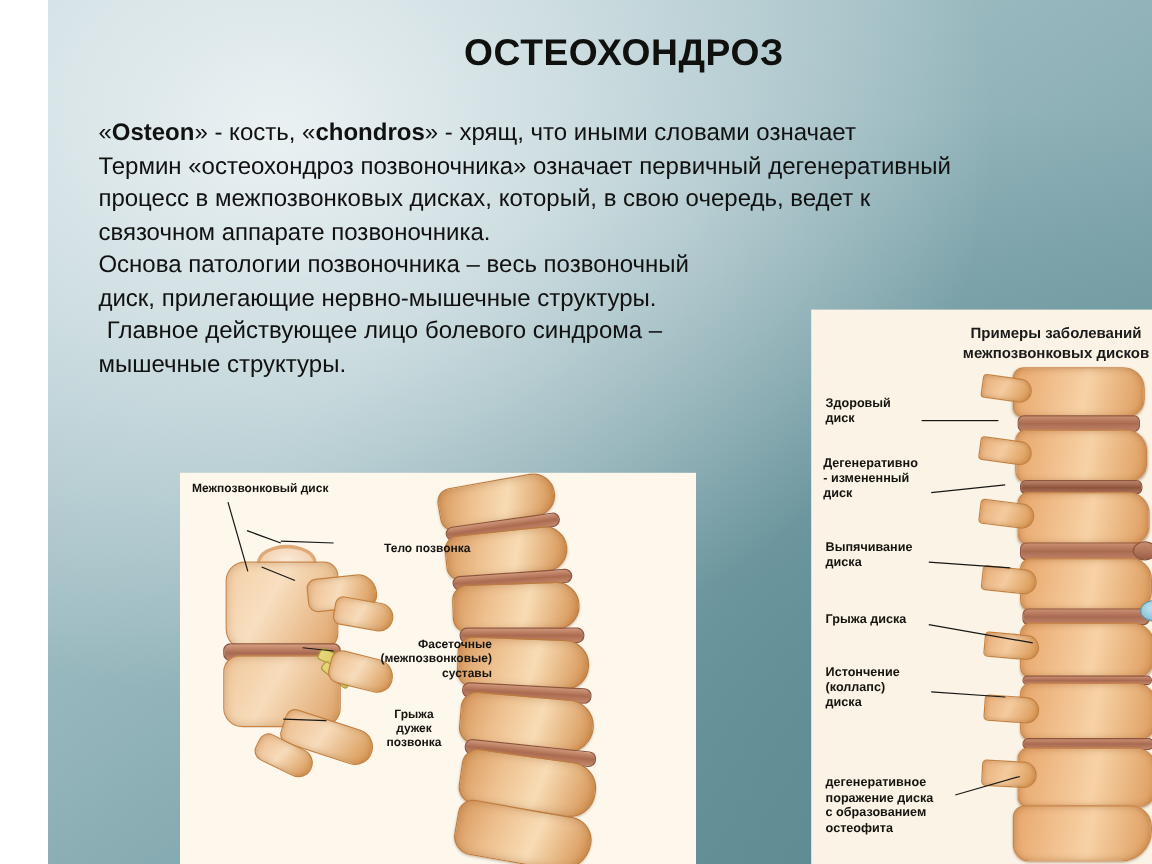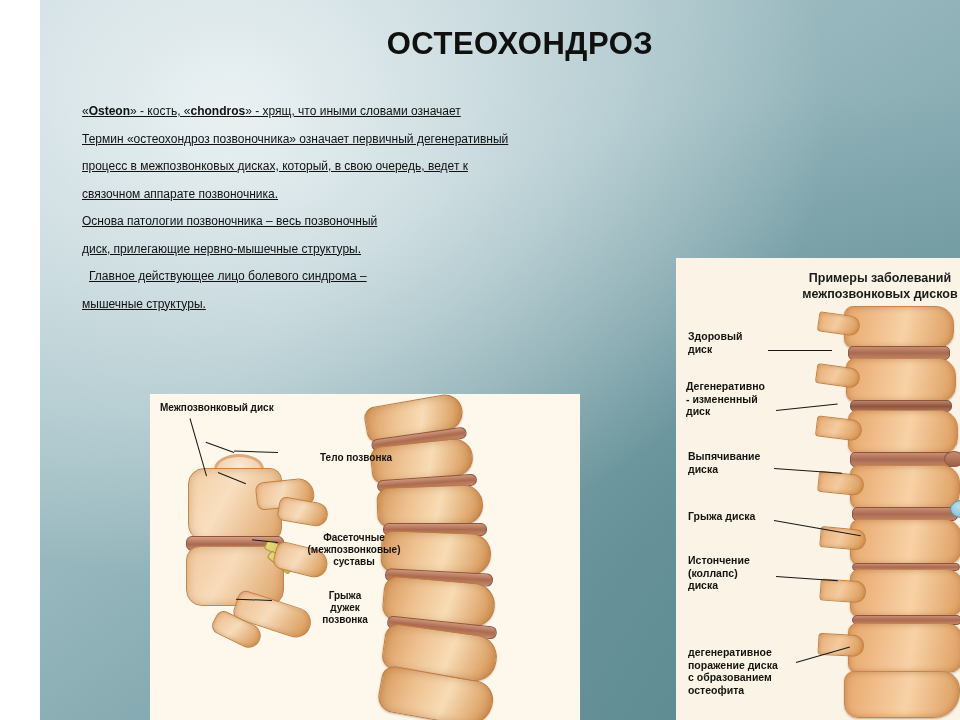--- a/index.html
+++ b/index.html
@@ -32,24 +32,23 @@
     font-size: 31px;
     font-weight: bold;
     color: #10110f;
     letter-spacing: 0.5px;
   }
   .body-text {
     position: absolute;
     left: 42px;
     top: 98px;
     width: 650px;
-    font-size: 12px;
+    font-size: 20px;
     line-height: 27.5px;
     color: #111111;
-    text-decoration: underline;
   }
   .body-text p {
     margin: 0;
     white-space: nowrap;
   }
   .body-text b {
     font-weight: bold;
   }
   .indent-sp {
     padding-left: 7px;
@@ -335,21 +334,21 @@
     </div>
 
     <div class="lbl" style="left:10px; top:8px;">Межпозвонковый диск</div>
     <div class="leader" style="left:40px; top:24px; width:60px; transform:rotate(74deg);"></div>
     <div class="leader" style="left:68px; top:78px; width:30px; transform:rotate(22deg);"></div>
 
     <div class="lbl" style="left:170px; top:58px;">Тело позвонка</div>
     <div class="leader" style="left:128px; top:58px; width:44px; transform:rotate(-178deg);"></div>
     <div class="leader" style="left:84px; top:58px; width:30px; transform:rotate(200deg);"></div>
 
-    <div class="lbl center" style="left:148px; top:138px; width:112px; white-space:pre;">Фасеточные
+    <div class="lbl center" style="left:148px; top:138px; width:112px; white-space:pre;text-align:right;">Фасеточные
 (межпозвонковые)
 суставы</div>
     <div class="leader" style="left:128px; top:148px; width:26px; transform:rotate(186deg);"></div>
 
     <div class="lbl center" style="left:160px; top:196px; width:70px; white-space:pre;">Грыжа
 дужек
 позвонка</div>
     <div class="leader" style="left:122px; top:206px; width:36px; transform:rotate(182deg);"></div>
   </div>
 </div>

